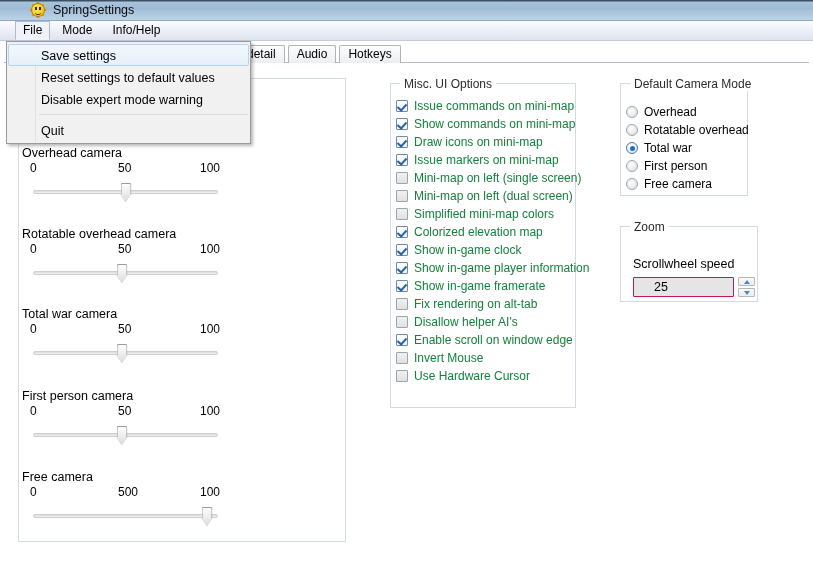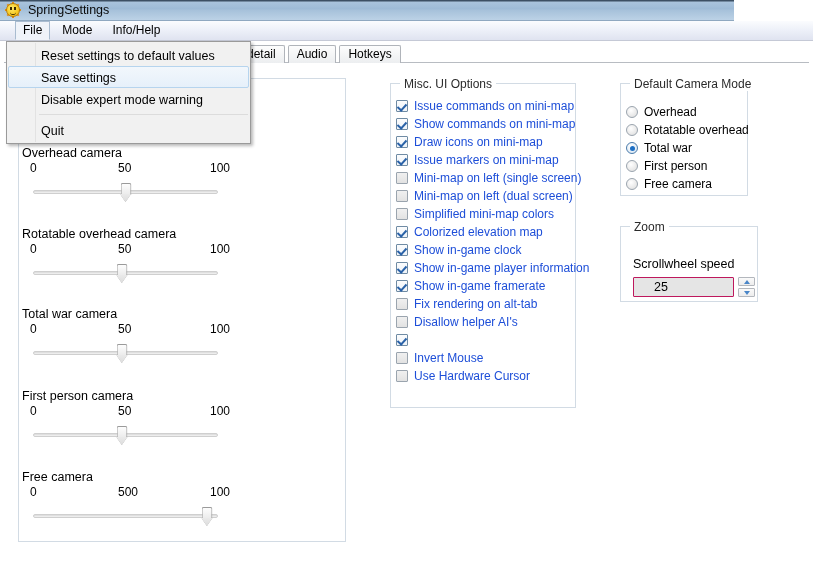--- a/index.html
+++ b/index.html
@@ -14,28 +14,29 @@
     font-size: 12px;
     color: #000000;
     overflow: hidden;
     position: relative;
   }
 
   
   .titlebar {
     position: absolute;
     left: 0; top: 0;
-    width: 734px; height: 21px;
+    width: 813px; height: 21px;
     background: linear-gradient(to bottom, #3c4f63 0px, #3c4f63 1px,
                                 #a9c3dc 2px, #9dbad6 9px,
                                 #a6c1da 10px, #bcd2e6 20px);
     border-bottom: 1px solid #8fa8c0;
     box-sizing: border-box;
     display: flex;
     align-items: center;
+    padding-left: 25px;
   }
   .win-icon {
     width: 16px; height: 16px;
     margin-left: 5px;
     position: relative;
     flex: none;
   }
   .win-icon .ray {
     position: absolute;
     background: #e08a12;
@@ -214,21 +215,21 @@
     margin-left: 8px;
   }
   .slider-ticks span {
     position: absolute;
     font-size: 12px;
     color: #000;
     top: 0;
   }
   .slider-ticks span.t0 { left: 0px; }
   .slider-ticks span.t1 { left: 88px; }
-  .slider-ticks span.t2 { left: 180px; text-align: right; }
+  .slider-ticks span.t2 { left: 170px; text-align: right; }
   .slider-track-wrap {
     position: relative;
     margin-top: 6px;
     margin-left: 11px;
     width: 185px;
     height: 20px;
   }
   .slider-track {
     position: absolute;
     top: 8px; left: 0;
@@ -294,21 +295,21 @@
     content: "";
     position: absolute;
     left: 2px; top: 1px;
     width: 4px; height: 7px;
     border: solid #2a62a8;
     border-width: 0 2px 2px 0;
     transform: rotate(42deg);
   }
   .cb-label {
     font-size: 12px;
-    color: #1d4ed8;
+    color: #15803d;
     white-space: nowrap;
     line-height: 14px;
   }
 
   
   .rb-row {
     display: flex;
     align-items: center;
     height: 18px;
   }
@@ -558,20 +559,21 @@
       <div class="cb-row">
         <span class="cb-box"></span>
         <span class="cb-label">Fix rendering on alt-tab</span>
       </div>
       <div class="cb-row">
         <span class="cb-box"></span>
         <span class="cb-label">Disallow helper AI's</span>
       </div>
       <div class="cb-row">
         <span class="cb-box checked"></span>
+        <span class="cb-label">Enable scroll on window edge</span>
       </div>
       <div class="cb-row">
         <span class="cb-box"></span>
         <span class="cb-label">Invert Mouse</span>
       </div>
       <div class="cb-row">
         <span class="cb-box"></span>
         <span class="cb-label">Use Hardware Cursor</span>
       </div>
     </div>
@@ -613,18 +615,18 @@
           <span class="arrow"></span>
         </div>
       <div class="spin-btn down">
           <span class="arrow"></span>
         </div>
     </div>
   </div>
 </div>
 
 <div class="dropdown">
+  <div class="dd-item sel">Save settings</div>
   <div class="dd-item">Reset settings to default values</div>
-  <div class="dd-item sel">Save settings</div>
   <div class="dd-item">Disable expert mode warning</div>
   <div class="dd-sep"></div>
   <div class="dd-item">Quit</div>
 </div>
 
 </body></html>

